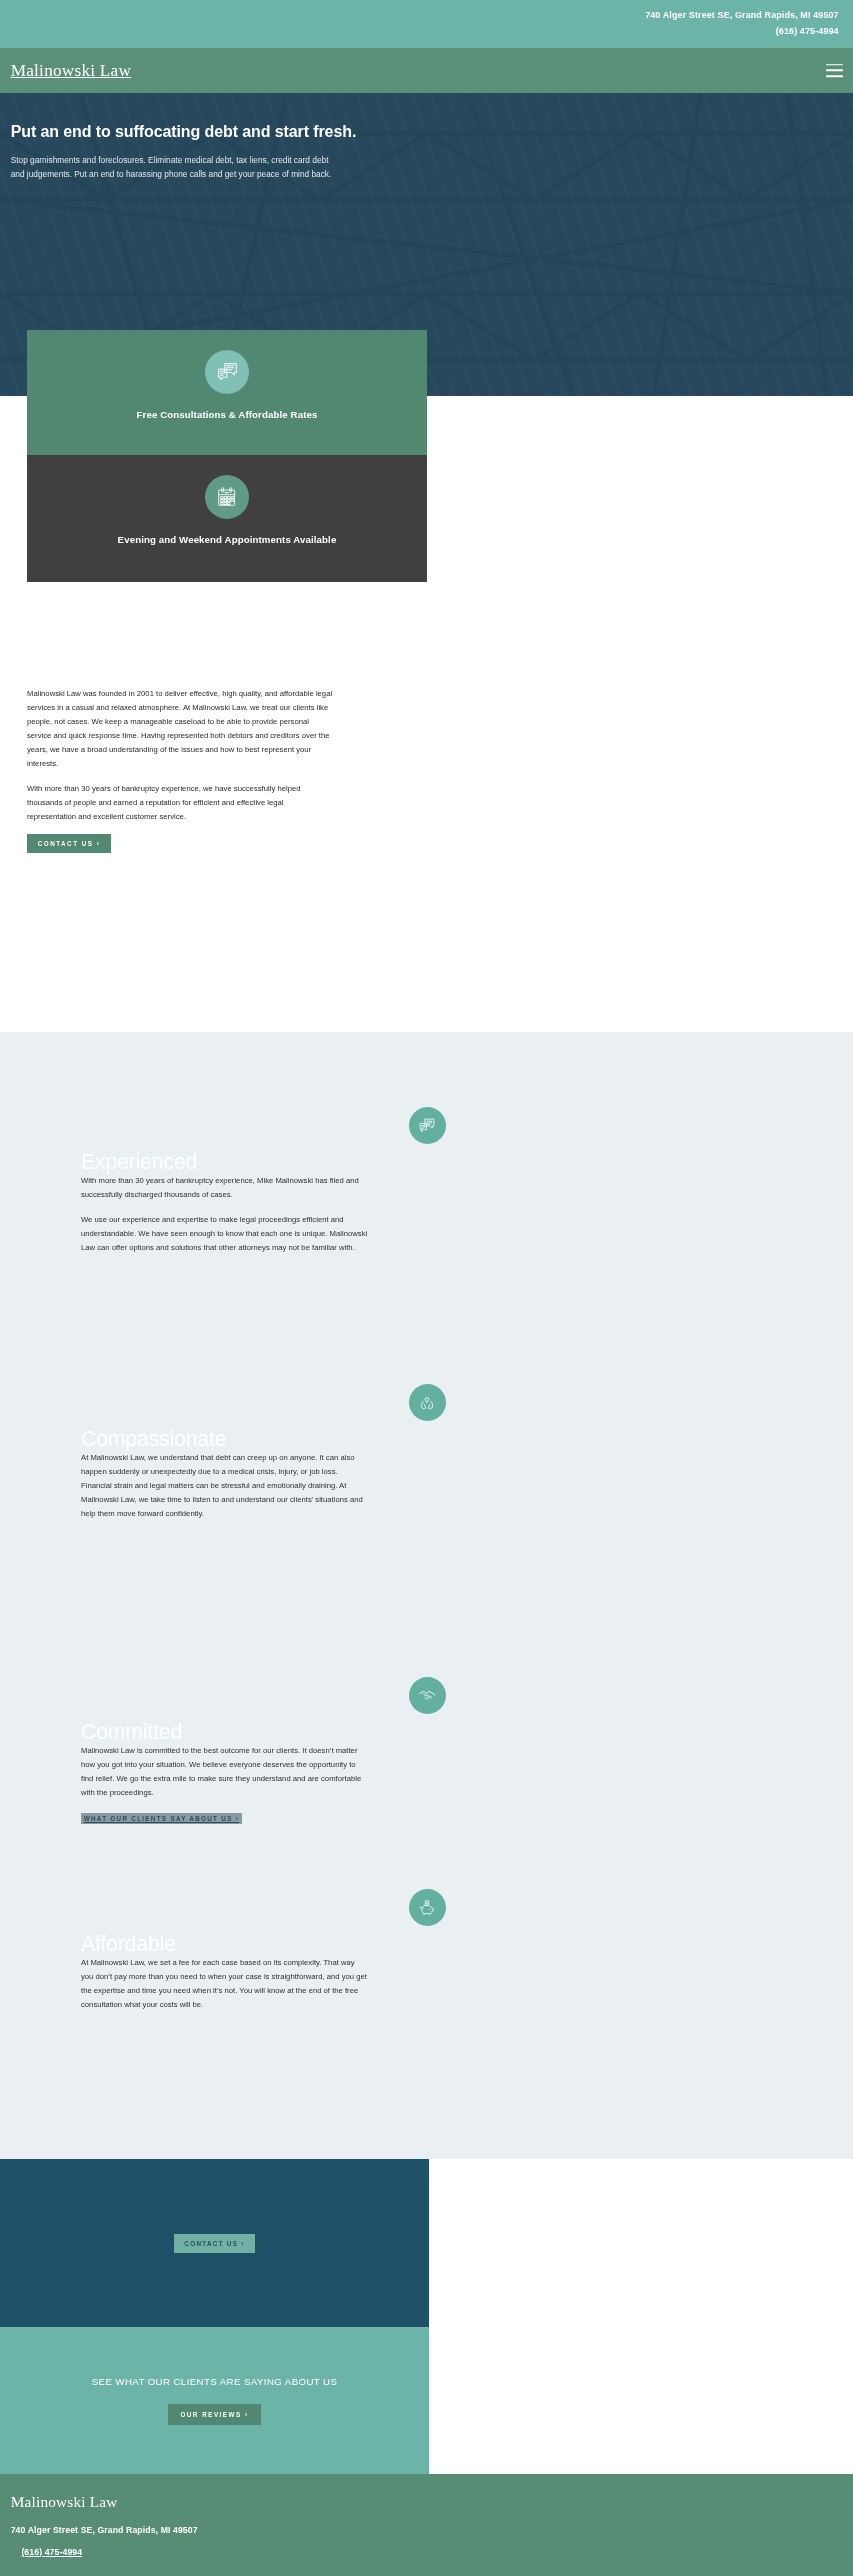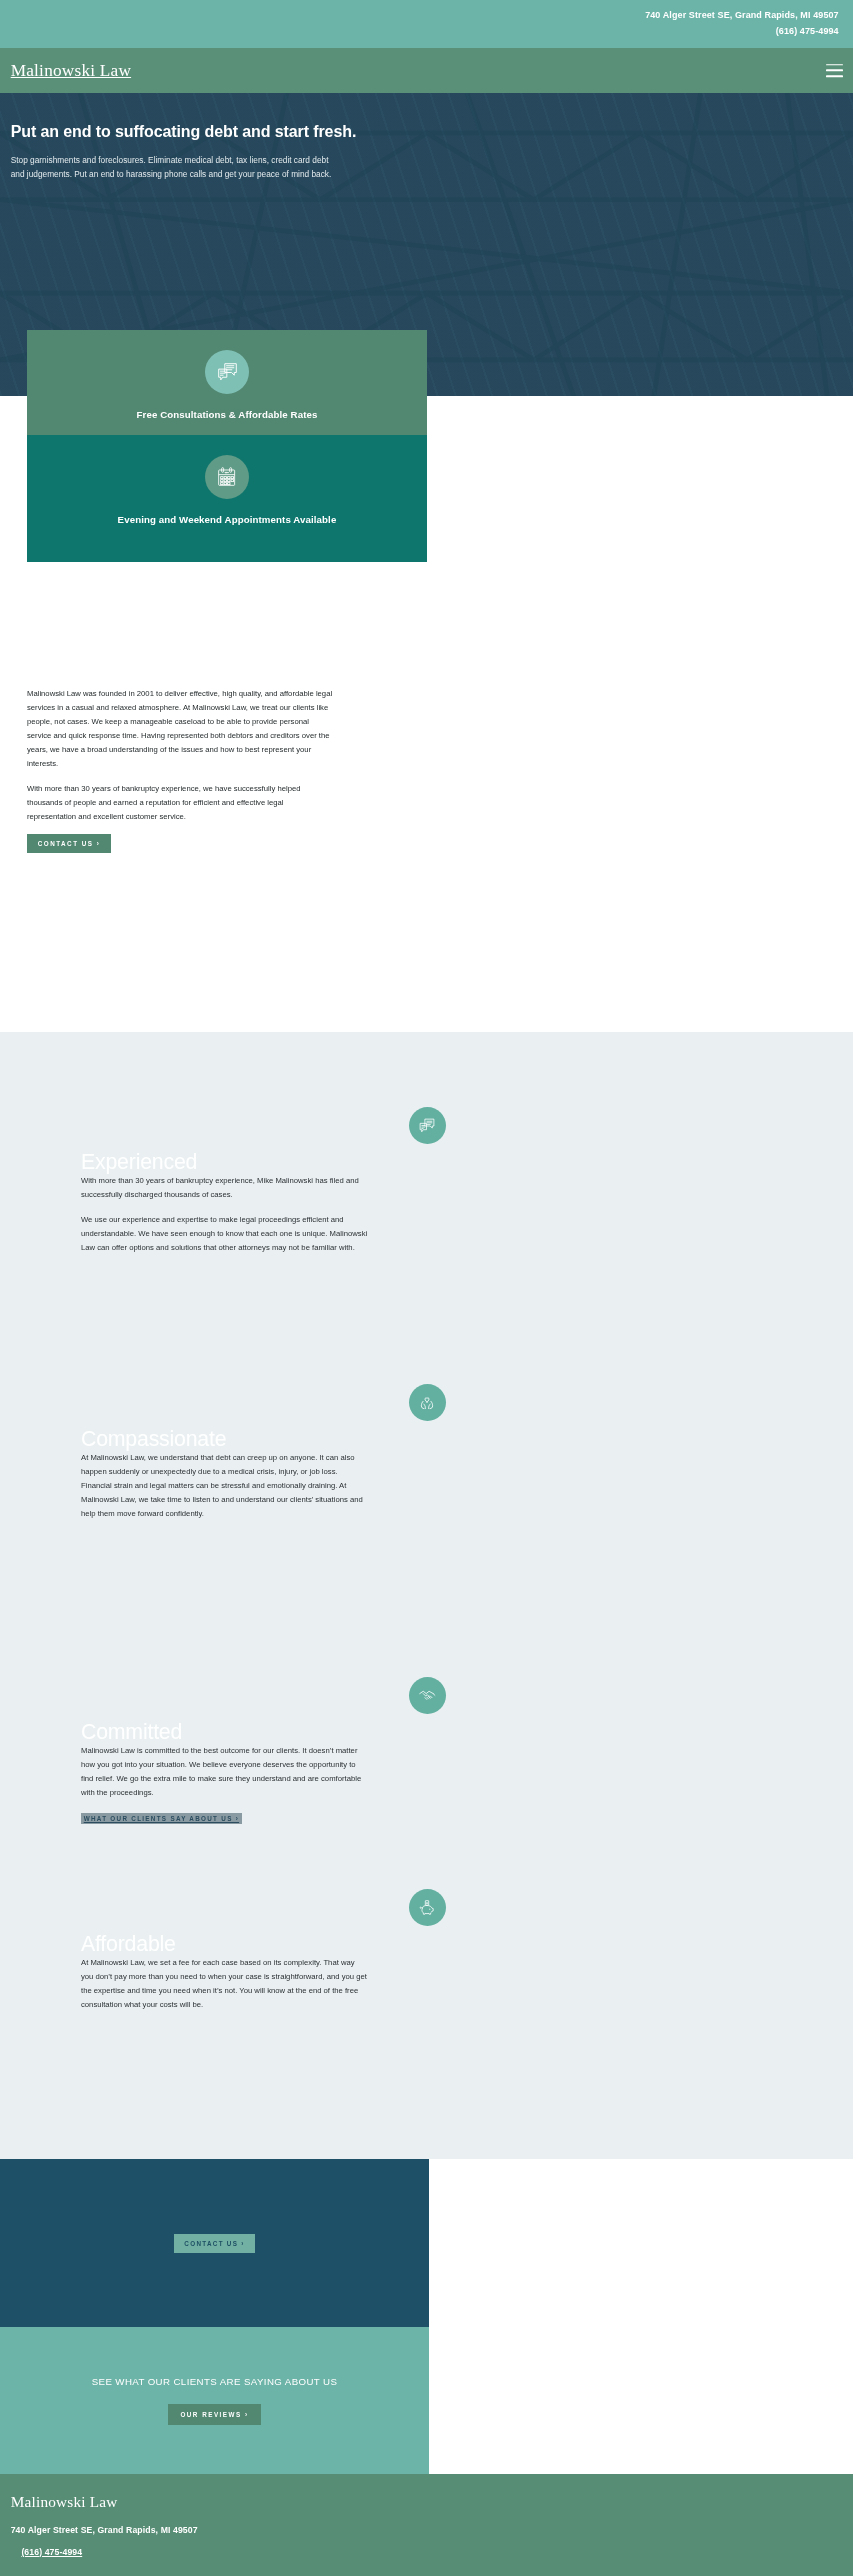--- a/index.html
+++ b/index.html
@@ -62,22 +62,22 @@
     letter-spacing:-0.1px;
   }
   .hero-sub{
     margin:8px 0 16px 0;color:#e4ebee;font-size:8.3px;line-height:14px;
     max-width:333px;font-weight:400;
   }
 
   
   .cards{position:absolute;left:27px;top:330px;width:400px;}
   .card{position:relative;width:400px;box-sizing:border-box;padding:20px 13.3px 17.3px;text-align:center;}
-  .card-a{background:#528771;height:105px;}
-  .card-b{background:#0f766e;height:127px;}
+  .card-a{background:#528771;height:125px;}
+  .card-b{background:#404040;height:127px;}
   .card-circle{
     width:44px;height:44px;border-radius:50%;margin:0 auto 14.7px;
     display:flex;align-items:center;justify-content:center;
   }
   .card-a .card-circle{background:#7fc0b5;}
   .card-b .card-circle{background:#5f9b86;}
   .card-title{
     color:#ffffff;font-size:9.7px;font-weight:bold;letter-spacing:0.1px;
   }
   .card-b .card-title{font-size:9.7px;}

